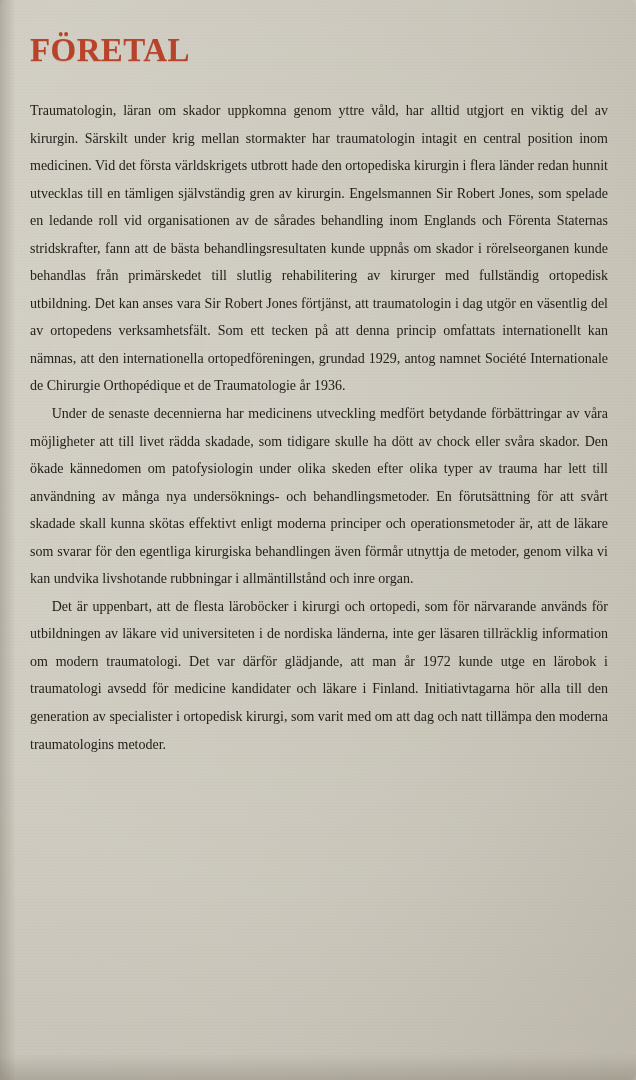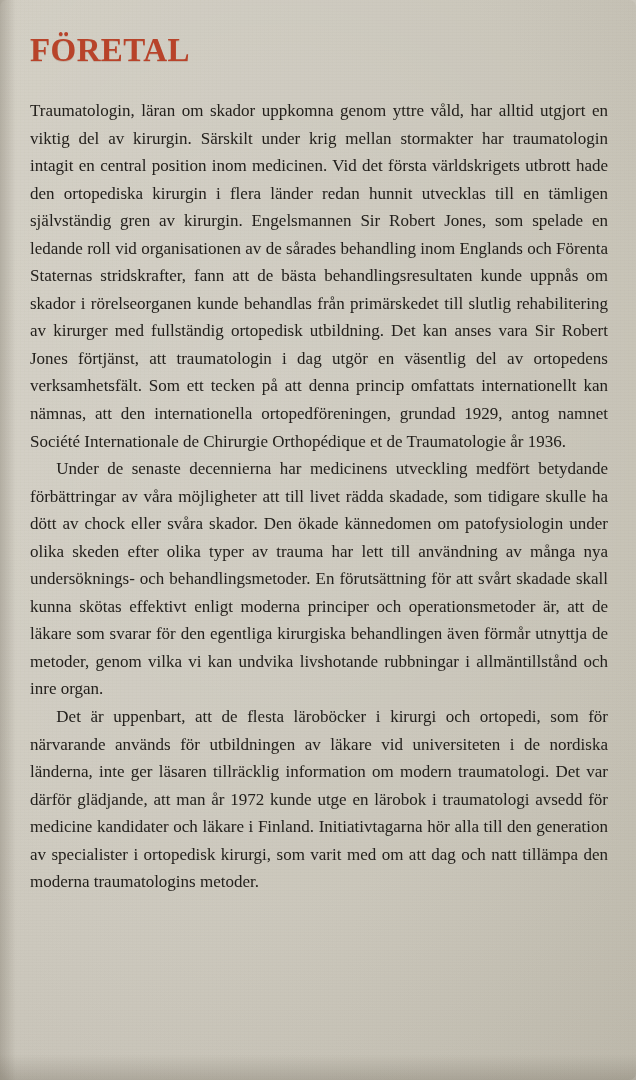--- a/index.html
+++ b/index.html
@@ -69,21 +69,21 @@
     font-weight: bold;
     font-size: 33px;
     line-height: 1;
     letter-spacing: 0.4px;
     color: #b8432a;
     text-shadow: 0 1px 0 rgba(120,60,40,.18);
   }
 
   .prose {
     margin-top: 30px;
-    font-size: 17px;
+    font-size: 14px;
     line-height: 27.55px;
     color: #23201c;
     text-align: justify;
     text-justify: inter-word;
     hyphens: manual;
     -webkit-hyphens: manual;
   }
   .prose p {
     margin: 0;
     text-indent: 0;

